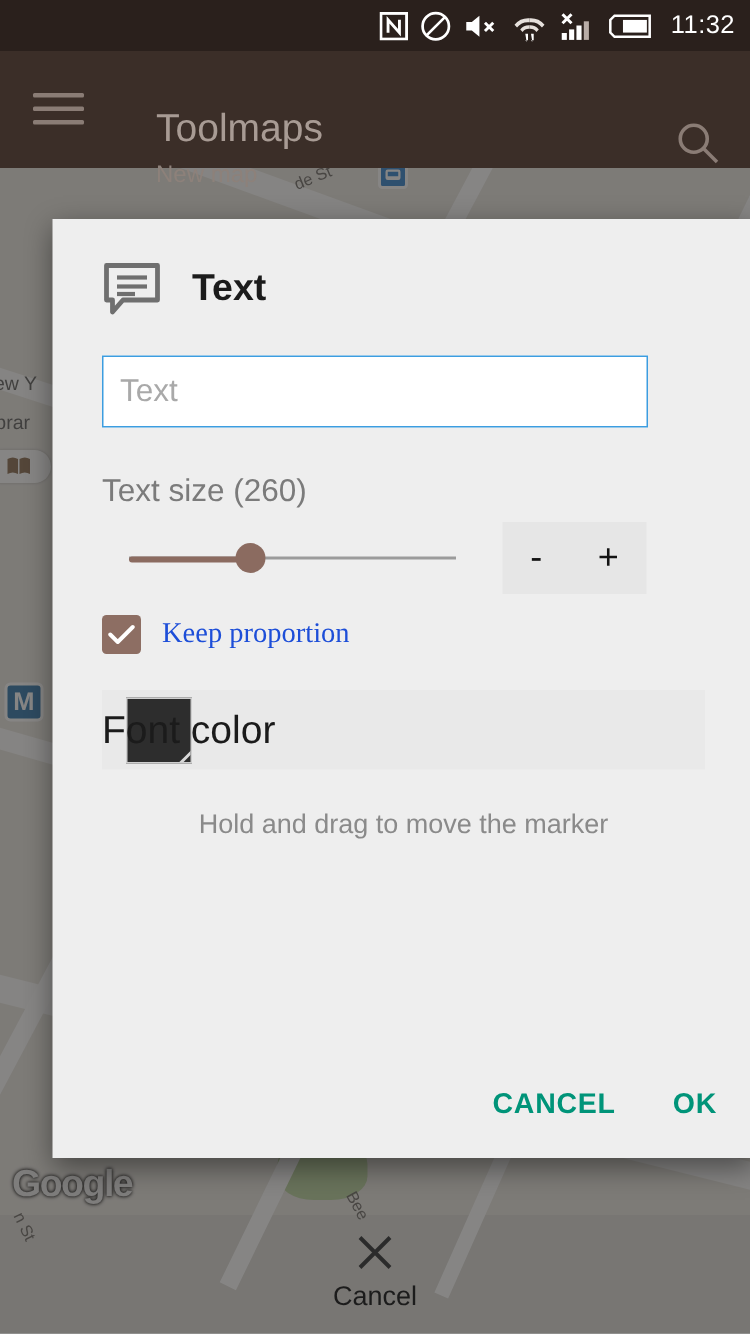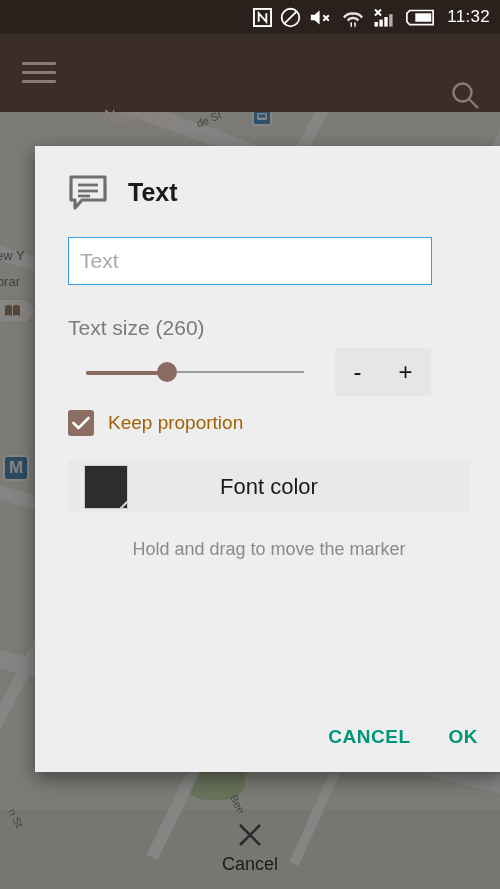--- a/index.html
+++ b/index.html
@@ -114,41 +114,41 @@
     width: 96px; height: 48px; background: #e6e6e6; margin-left: 13px;
     display: flex; align-items: center; justify-content: space-around;
   }
   #stepper .btn { font-size: 24px; color: #131313; cursor: pointer; line-height: 1; }
 
   #keep-row { display: flex; align-items: center; margin-top: 14px; padding-left: 33px; }
   #keep-box {
     width: 26px; height: 26px; background: #8d6e63; border-radius: 3px;
     display: flex; align-items: center; justify-content: center; cursor: pointer;
   }
-  #keep-label { font-size: 19px; color: #a16207; margin-left: 14px; }
+  #keep-label { font-size: 19px; color: #1d4ed8; margin-left: 14px; font-family: Liberation Serif, serif; }
 
   .color-row {
     margin: 0 33px; height: 53px; display: flex; align-items: center;
     position: relative; cursor: pointer;
   }
   #font-color-row { background: #e9e9e9; margin-top: 24px; }
   #back-color-row { background: #e4e4e4; margin-top: 14px; }
   .swatch-holder { width: 76px; display: flex; justify-content: center; }
   .swatch { position: relative; width: 44px; height: 44px; overflow: hidden; }
   .swatch .tri {
     position: absolute; right: 0; bottom: 0; width: 0; height: 0;
     border-left: 19px solid transparent; border-bottom: 19px solid #8c8c8c;
   }
   .swatch .diag {
     position: absolute; right: -6px; bottom: -6px; width: 34px; height: 2px;
     background: #d8d8d8; transform: rotate(-45deg); transform-origin: center;
   }
   .color-label {
-    position: absolute; left: 0; right: 0; text-align: center;
-    font-size: 22px; color: #1b1b1b;
+    position: absolute; left: 0; right: 0; text-align: left;
+    font-size: 26px; color: #1b1b1b;
   }
 
   #hint {
     margin-top: 26px; text-align: center; font-size: 18px; color: #8a8a8a;
   }
 
   #dialog-actions {
     position: absolute; right: 25px; bottom: 24px; display: flex; align-items: center; gap: 38px;
   }
   #dialog-actions .action {
@@ -207,20 +207,21 @@
         <rect x="2.5" y="2.5" width="7" height="3" fill="#1a73c8"></rect>
       </svg>
     </div>
     <div class="transit-badge" style="left:487px;top:478px;">
       <svg width="12" height="11" viewBox="0 0 12 11">
         <rect x="1" y="1" width="10" height="7" rx="1.5" fill="#fff"></rect>
         <rect x="2.5" y="2.5" width="7" height="3" fill="#1a73c8"></rect>
       </svg>
     </div>
 
+    <div id="google-logo">Google</div>
   </div>
 
   <div id="scrim"></div>
 
   <div id="status-bar">
     <svg width="19" height="19" viewBox="0 0 20 20">
       <rect x="1" y="1" width="18" height="18" fill="none" stroke="#fff" stroke-width="2"></rect>
       <path d="M6 14.5 L6 5.5 L14 14.5 L14 5.5" fill="none" stroke="#fff" stroke-width="2"></path>
     </svg>
     <svg width="21" height="21" viewBox="0 0 22 22">
@@ -252,20 +253,21 @@
     </svg>
     <span id="clock">11:32</span>
   </div>
 
   <div id="toolbar">
     <div id="hamburger">
       <span></span>
         <span></span>
         <span></span>
     </div>
+    <div id="app-title">Toolmaps</div>
     <div id="app-subtitle">New map</div>
     <div id="search-btn">
       <svg width="34" height="34" viewBox="0 0 34 34">
         <circle cx="14.5" cy="14.5" r="9" fill="none" stroke="#8a7c75" stroke-width="2.4"></circle>
         <line x1="21" y1="21" x2="30" y2="30" stroke="#8a7c75" stroke-width="2.4"></line>
       </svg>
     </div>
   </div>
 
   <div id="dialog">

